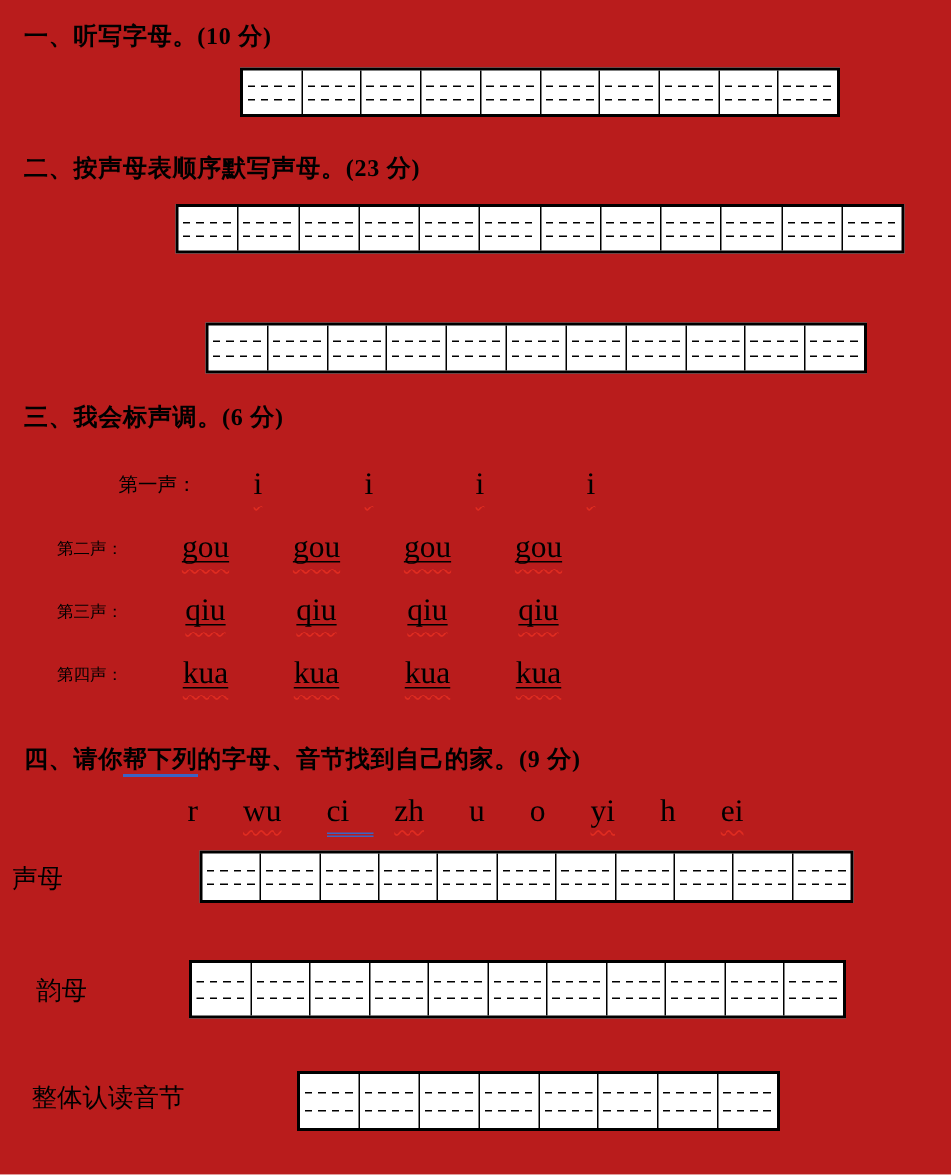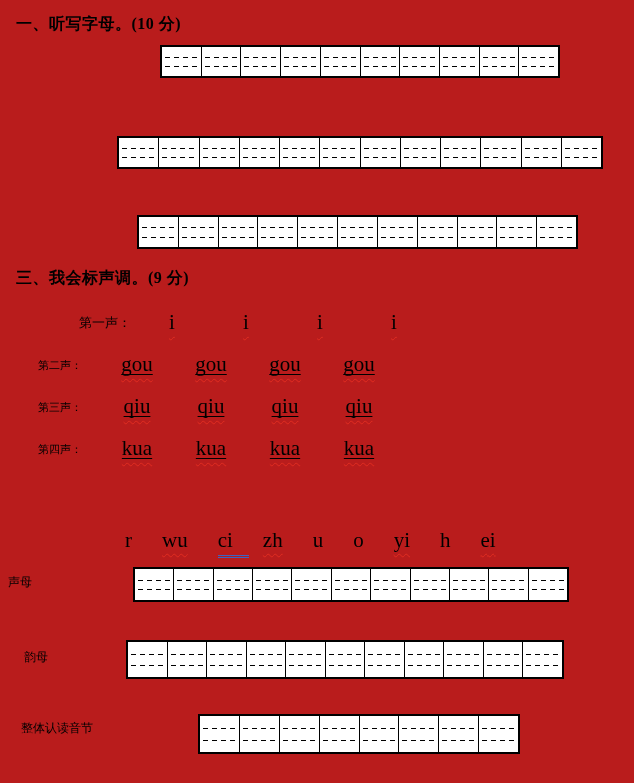--- a/index.html
+++ b/index.html
@@ -50,41 +50,42 @@
   }
   .letter { white-space:nowrap; }
   .mark-red-wavy {
     text-decoration:underline wavy var(--red); text-decoration-thickness:1px;
     text-underline-offset:6px; text-decoration-skip-ink:none;
   }
   .mark-blue-double {
     border-bottom:3px double var(--blue); padding-right:16px; margin-right:-16px;
     padding-bottom:2px;
   }
-  .home-label { position:absolute; font-size:12px; white-space:nowrap; }
+  .home-label { position:absolute; font-size:17px; white-space:nowrap; }
 </style>
 </head>
 <body>
 
 <div class="page">
 
   <div class="sec-title" style="left:16px; top:14px;">一、听写字母。(10 分)</div>
   <div class="pgrid" style="left:160px; top:45px; width:400px; height:33px;">
       <div class="cell"></div>
       <div class="cell"></div>
       <div class="cell"></div>
       <div class="cell"></div>
       <div class="cell"></div>
       <div class="cell"></div>
       <div class="cell"></div>
       <div class="cell"></div>
       <div class="cell"></div>
       <div class="cell"></div>
     </div>
 
+  <div class="sec-title" style="left:16px; top:102px;">二、按声母表顺序默写声母。(23 分)</div>
   <div class="pgrid" style="left:117px; top:136px; width:486px; height:33px;">
       <div class="cell"></div>
       <div class="cell"></div>
       <div class="cell"></div>
       <div class="cell"></div>
       <div class="cell"></div>
       <div class="cell"></div>
       <div class="cell"></div>
       <div class="cell"></div>
       <div class="cell"></div>
@@ -99,21 +100,21 @@
       <div class="cell"></div>
       <div class="cell"></div>
       <div class="cell"></div>
       <div class="cell"></div>
       <div class="cell"></div>
       <div class="cell"></div>
       <div class="cell"></div>
       <div class="cell"></div>
     </div>
 
-  <div class="sec-title" style="left:16px; top:268px;">三、我会标声调。(9 分)</div>
+  <div class="sec-title" style="left:16px; top:268px;">三、我会标声调。(6 分)</div>
   <div class="tone-rows" id="tone-rows">
       <div class="tone-row" data-row="0">
         <span class="tone-label">第一声：</span>
         <span class="syll"><span class="txt">i</span></span>
         <span class="syll"><span class="txt">i</span></span>
         <span class="syll"><span class="txt">i</span></span>
         <span class="syll"><span class="txt">i</span></span>
       </div>
       <div class="tone-row" data-row="1">
         <span class="tone-label">第二声：</span>
@@ -131,20 +132,23 @@
       </div>
       <div class="tone-row" data-row="3">
         <span class="tone-label">第四声：</span>
         <span class="syll"><span class="txt">kua</span></span>
         <span class="syll"><span class="txt">kua</span></span>
         <span class="syll"><span class="txt">kua</span></span>
         <span class="syll"><span class="txt">kua</span></span>
       </div>
     </div>
 
+  <div class="sec-title" style="left:16px; top:496px;">
+    <span>四、请你</span><span class="title-underlined">帮下列</span><span>的字母、音节找到自己的家。(9 分)</span>
+  </div>
 
   <div class="letters" id="letters-row">
       <span class="letter">r</span>
       <span class="letter mark-red-wavy">wu</span>
       <span class="letter mark-blue-double">ci</span>
       <span class="letter mark-red-wavy">zh</span>
       <span class="letter">u</span>
       <span class="letter">o</span>
       <span class="letter mark-red-wavy">yi</span>
       <span class="letter">h</span>

